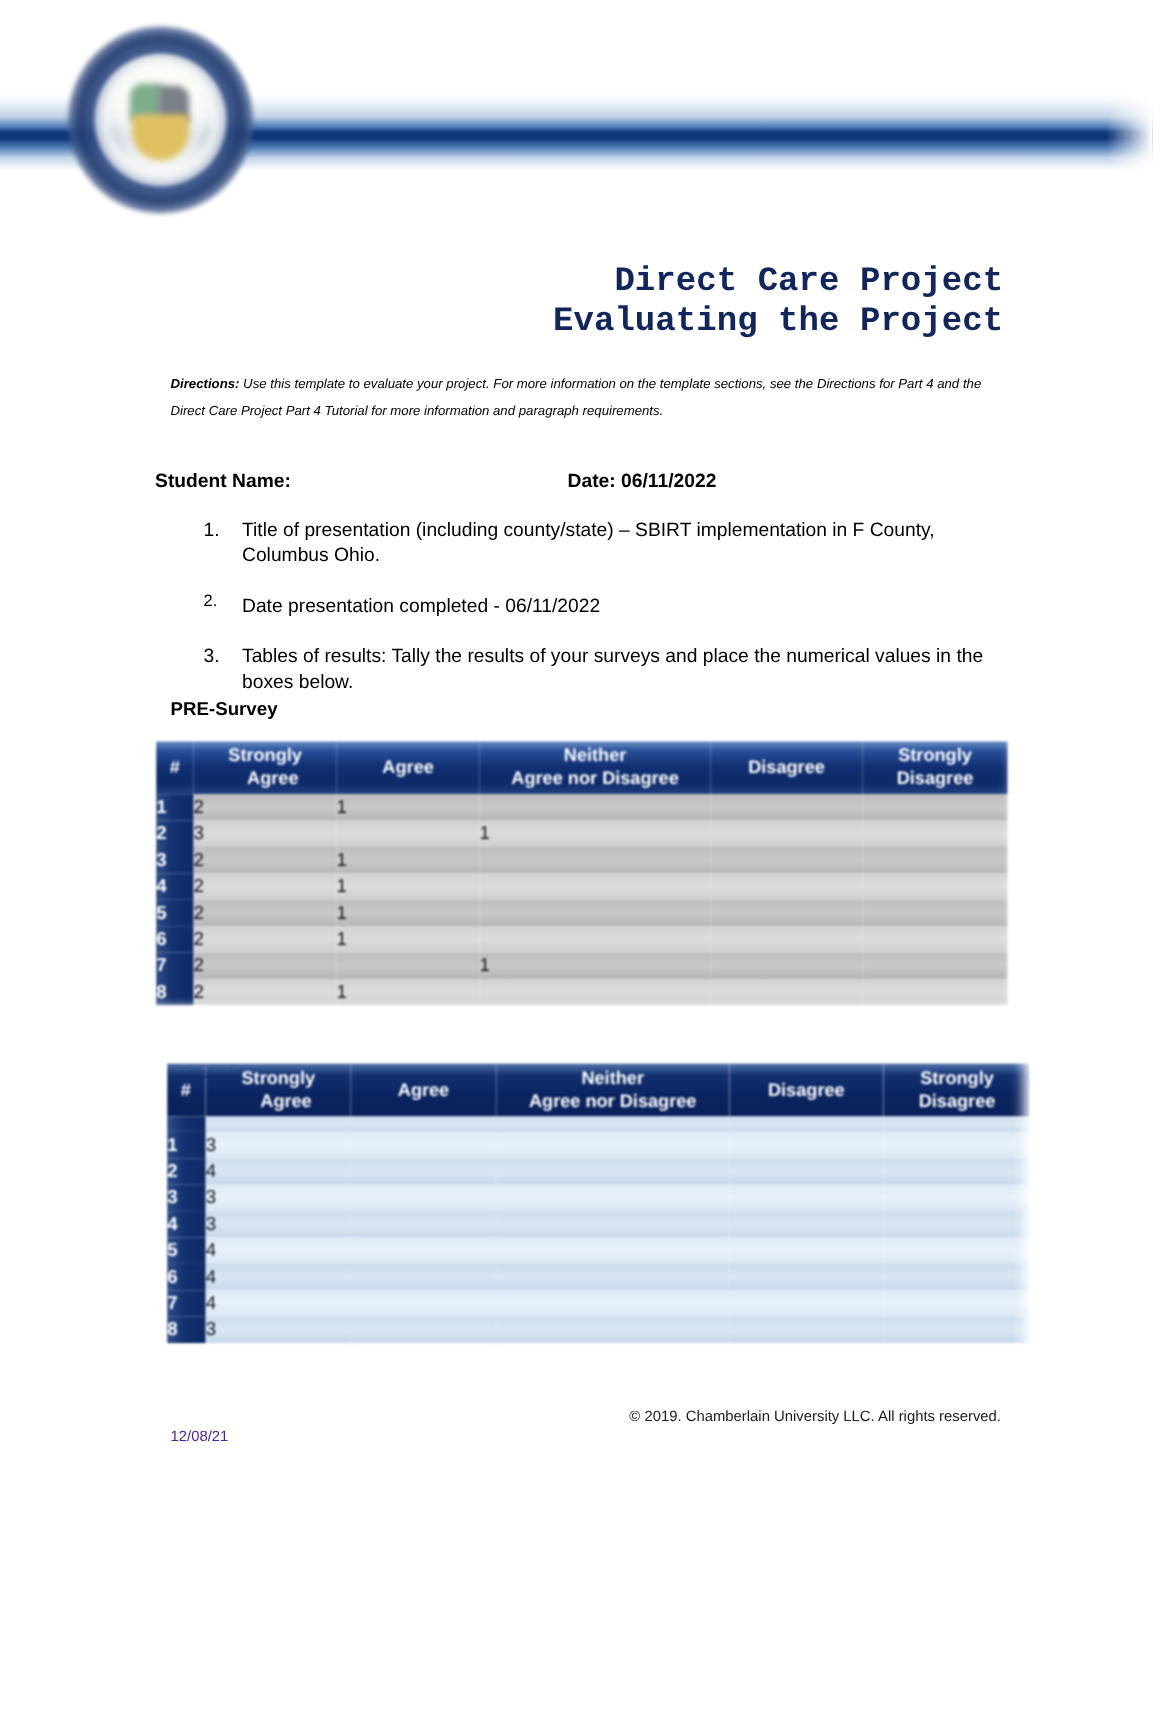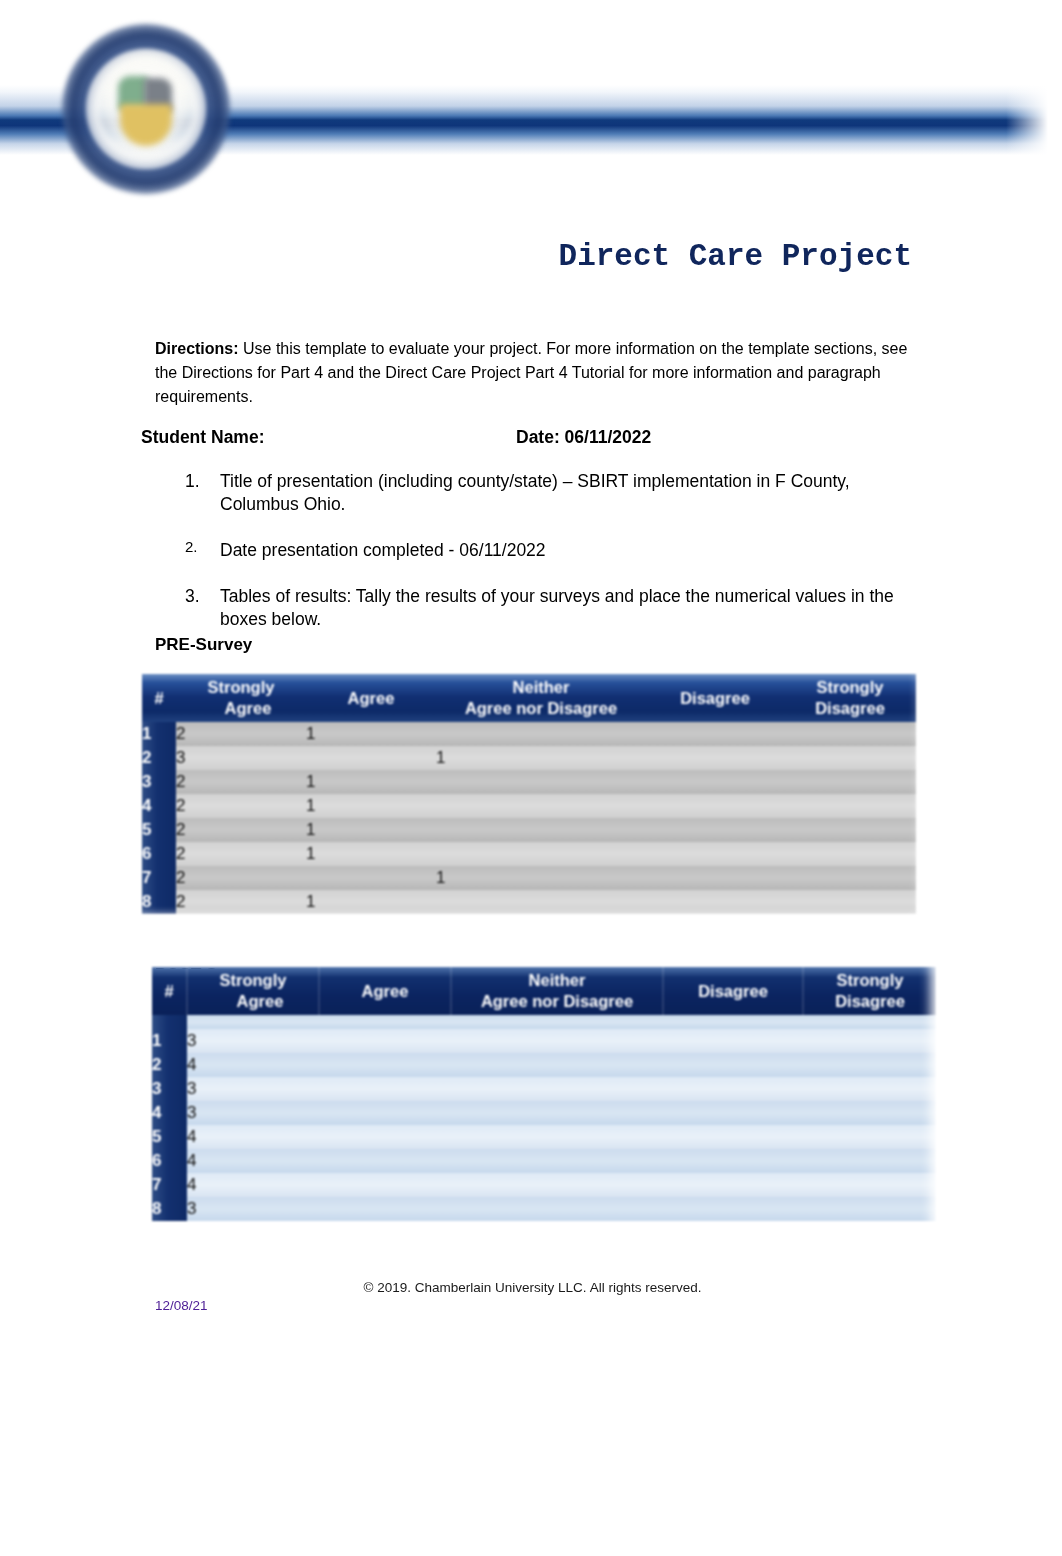--- a/index.html
+++ b/index.html
@@ -126,22 +126,23 @@
     margin-top: 48px;
   }
   .title-line { display: block; }
 
   
   .directions {
     position: absolute;
     left: 155px;
     top: 337px;
     width: 760px;
-    font-size: 16px;
+    font-size: 12px;
     line-height: 24px;
+    font-style: italic;
   }
   .directions b { font-weight: bold; }
 
   .namedate {
     position: absolute;
     left: 141px;
     top: 427px;
     width: 760px;
     font-size: 17.5px;
     font-weight: bold;
@@ -295,21 +296,21 @@
       inset 9px 0 9px -4px #ffffff,
       inset -13px 0 12px -4px #ffffff;
   }
 
   
   .footer-copy {
     position: absolute;
     left: 155px;
     top: 1280px;
     width: 755px;
-    text-align: center;
+    text-align: right;
     font-size: 13.5px;
     color: #1a1a1a;
   }
   .footer-date {
     position: absolute;
     left: 155px;
     top: 1298px;
     font-size: 13.5px;
     color: #4c1d95;
   }
@@ -325,20 +326,21 @@
     <div class="seal-shield">
       <div class="sh-top-left"></div>
       <div class="sh-top-right"></div>
       <div class="sh-bottom"></div>
     </div>
   </div>
 </div>
 
 <div class="title-block">
   <span class="title-line">Direct Care Project</span>
+  <span class="title-line">Evaluating the Project</span>
 </div>
 
 <div class="directions"><b>Directions:</b><span> Use this template to evaluate your project. For more information on the template sections, see the Directions for Part 4 and the Direct Care Project Part 4 Tutorial for more information and paragraph requirements.</span></div>
 
 <div class="namedate">
   <span class="nd-name">Student Name:</span><span>Date: 06/11/2022</span>
 </div>
 
 <div class="numlist">
   <div class="li-row">

